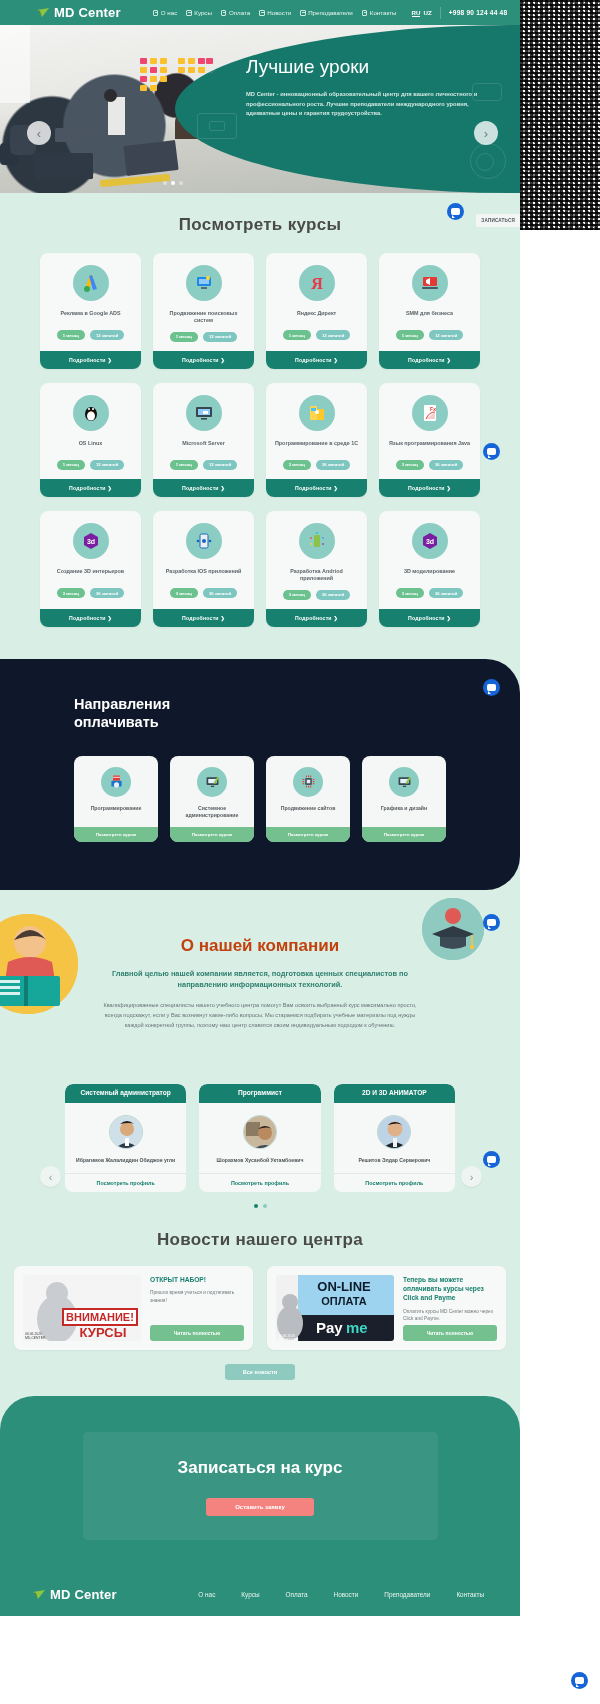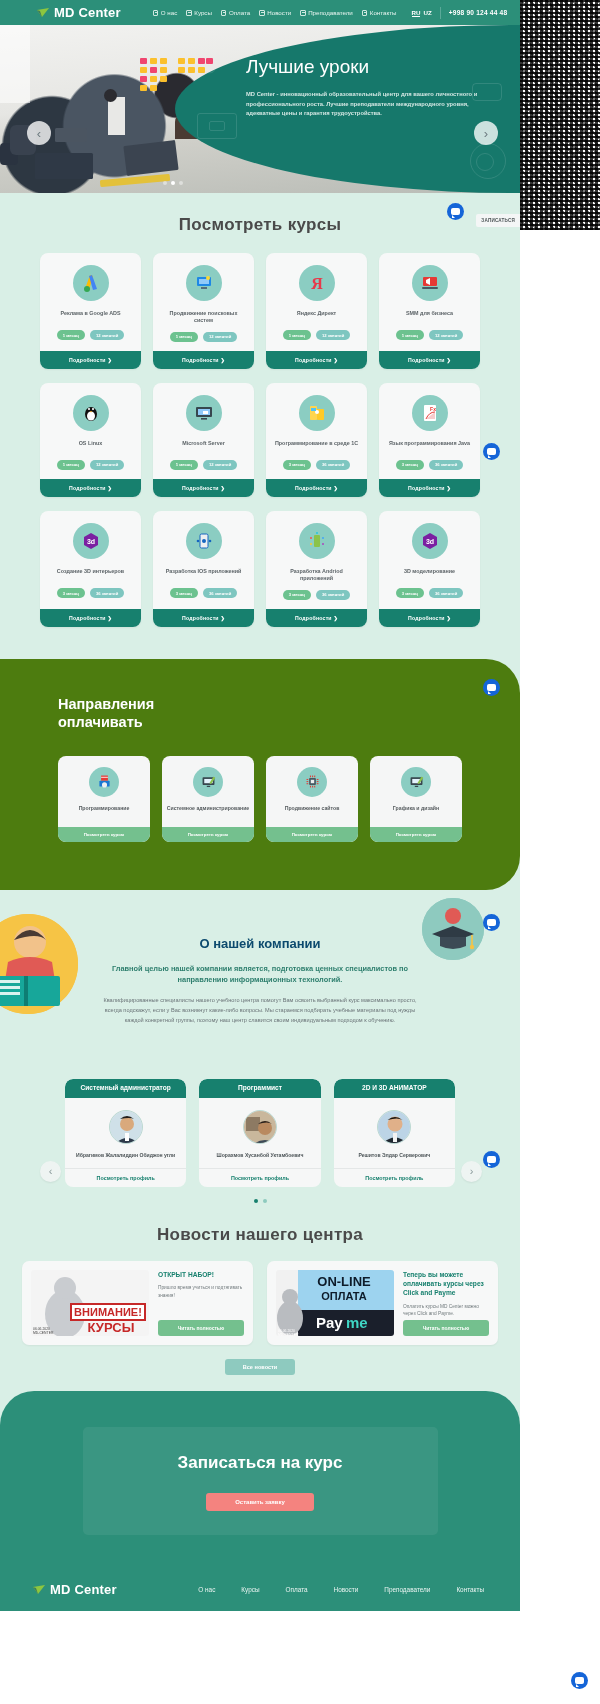--- a/index.html
+++ b/index.html
@@ -89,32 +89,32 @@
   .circ { width:36px; height:36px; border-radius:50%; background:#8bcdc2; display:flex; align-items:center; justify-content:center; }
   .circ svg { display:block; }
   .ccard-name { font-size:5.4px; color:#5d6468; text-align:center; margin-top:9px; line-height:1.35; min-height:13px; font-weight:600;}
   .chips { display:flex; gap:5px; margin-top:7px; }
   .chip { font-size:4.2px; color:#fff; border-radius:8px; padding:2.6px 6px; white-space:nowrap; font-weight:bold; }
   .chip.green { background:#6cc28f; }
   .chip.teal { background:#7ec6c0; }
   .more { background:#17806e; color:#fff; text-align:center; font-size:5.2px; padding:6px 0; font-weight:bold; cursor:pointer; letter-spacing:.2px;}
 
   
-  .dirs { background:#4d7c0f; border-top-right-radius:34px; border-bottom-right-radius:34px;
-          margin-top:18px; padding:36px 0 48px; position:relative; }
+  .dirs { background:#0f172a; border-top-right-radius:34px; border-bottom-right-radius:34px;
+          margin-top:18px; padding:36px 16px 48px; position:relative; }
   .dirs h2 { color:#fff; font-size:14.5px; font-weight:bold; line-height:1.28; padding-left:58px; }
   .dgrid { display:grid; grid-template-columns:repeat(4,1fr); gap:12px; padding:0 58px 0 58px; margin-top:24px; }
   .dcard { background:#f5f6f6; border-radius:8px; overflow:hidden; display:flex; flex-direction:column; align-items:center; padding-top:11px;}
   .dcircle { width:30px; height:30px; border-radius:50%; background:#8bcdc2; display:flex; align-items:center; justify-content:center;}
   .dname { font-size:5.2px; color:#555b5e; text-align:center; margin:8px 4px 8px; line-height:1.35; min-height:14px; font-weight:600;}
   .dbtn { width:100%; background:#74c08e; color:#fff; font-size:4.4px; text-align:center; padding:5px 0; font-weight:bold; cursor:pointer;}
 
   
   .about { position:relative; padding:46px 0 24px; }
-  .about h2 { text-align:center; font-size:13px; color:#0c4a6e; font-weight:bold; }
+  .about h2 { text-align:center; font-size:17px; color:#c2410c; font-weight:bold; }
   .about .lead { text-align:center; font-size:7.4px; color:#2e7f6e; font-weight:bold; line-height:1.55; margin:12px auto 0; width:300px; }
   .about .body { text-align:center; font-size:5.6px; color:#6a7377; line-height:1.8; margin:9px auto 0; width:320px; }
   .blob-left { position:absolute; left:-22px; top:24px; width:100px; height:100px; border-radius:50%; background:#f6c445; }
   .blob-right { position:absolute; right:36px; top:8px; width:62px; height:62px; border-radius:50%; background:#8ecabf; }
 
   
   .teachers { padding:12px 0 8px; position:relative; }
   .tgrid { display:grid; grid-template-columns:repeat(3,1fr); gap:13px; padding:0 65px; margin-top:18px; }
   .tcard { background:#f6f7f7; border-radius:8px; overflow:hidden; }
   .trole { background:#17806e; color:#fff; text-align:center; font-size:6.6px; font-weight:bold; padding:5px 4px; line-height:1.3;
@@ -125,21 +125,21 @@
   .tlink { border-top:1px solid #e4e7e7; text-align:center; font-size:5.4px; color:#17806e; font-weight:bold; padding:6px 0; cursor:pointer;}
   .tdots { display:flex; justify-content:center; gap:5px; margin-top:12px;}
   .tdots i { width:4px; height:4px; border-radius:50%; background:#8ecabf; display:block;}
   .tdots i.on { background:#17806e;}
   .circ-arrow { position:absolute; top:112px; width:21px; height:21px; border-radius:50%; background:#eef4f2;
                 display:flex; align-items:center; justify-content:center; color:#8a9a9b; font-size:11px; cursor:pointer;
                 box-shadow:0 1px 2px rgba(0,0,0,.07);}
   .circ-arrow.l { left:40px; } .circ-arrow.r { right:38px; }
 
   
-  .news { padding:14px 8px 10px; }
+  .news { padding:14px 0 10px; }
   .ngrid { display:grid; grid-template-columns:1fr 1fr; gap:14px; padding:0 14px; margin-top:16px; }
   .ncard { background:#f7f8f8; border-radius:7px; padding:9px; display:flex; gap:9px; box-shadow:0 1px 2px rgba(0,0,0,.05);}
   .nthumb { width:118px; height:66px; border-radius:3px; overflow:hidden; position:relative; flex:none;}
   .ntxt { flex:1; display:flex; flex-direction:column; }
   .ntitle { font-size:6.6px; color:#17806e; font-weight:bold; line-height:1.4; }
   .nbody { font-size:4.8px; color:#717a7d; line-height:1.6; margin-top:5px; flex:1;}
   .nbtn { background:#74c08e; color:#fff; font-size:5px; text-align:center; padding:5px 0; border-radius:3px; font-weight:bold; cursor:pointer;}
   .npager { display:flex; justify-content:center; align-items:center; gap:9px; margin-top:14px;}
   .npager .pa { width:14px; height:14px; border-radius:50%; background:#eaf2ef; color:#8a9a9b; font-size:8px;
                 display:flex; align-items:center; justify-content:center; cursor:pointer;}

